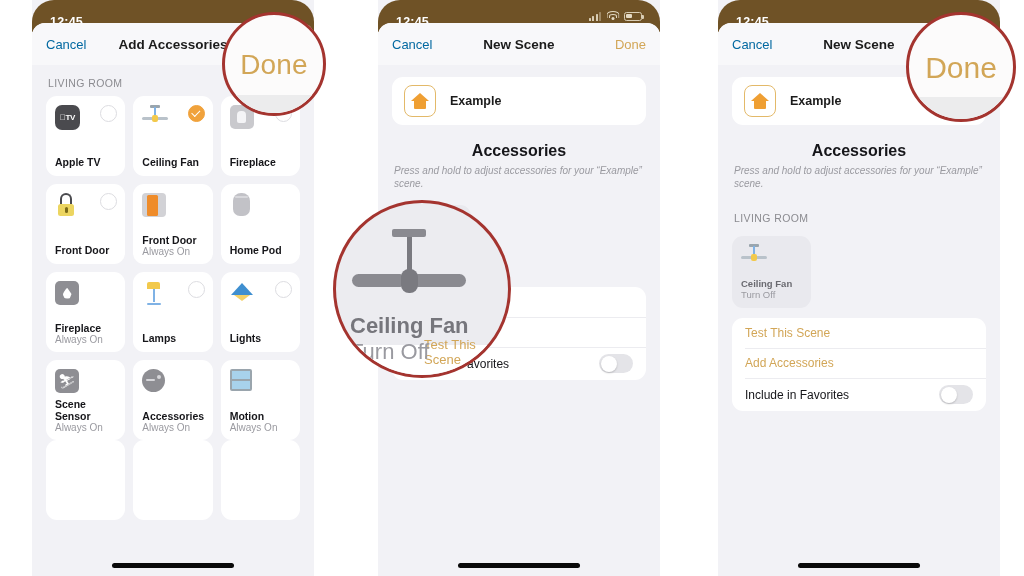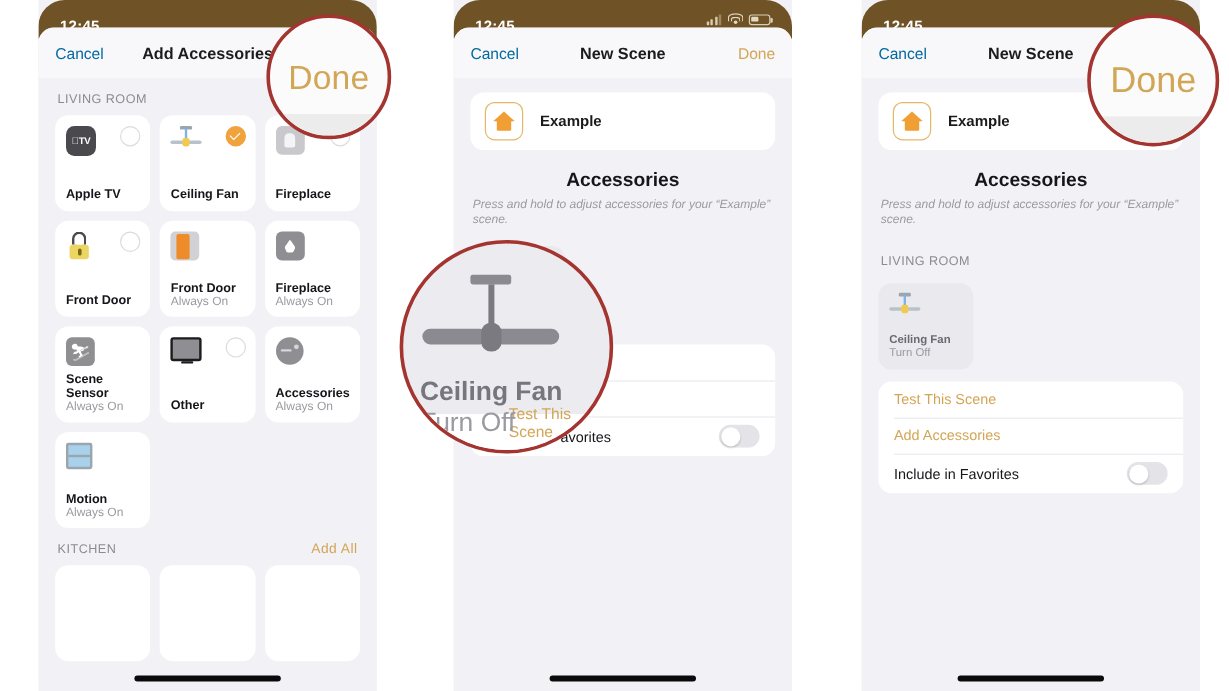--- a/index.html
+++ b/index.html
@@ -340,60 +340,88 @@
               <div class="acc-icon">
                   <div class="ic-door"></div>
                 </div>
             </div>
             <div class="acc-name">
               <div class="t1">Front Door</div>
               <div class="t2">Always On</div>
             </div>
           </div>
 
+          <div class="acc">
+            <div class="acc-top">
+              <div class="acc-icon">
+                  <div class="ic-homepod"></div>
+                </div>
+            </div>
+            <div class="acc-name">
+              <div class="t1">Home Pod</div>
+            </div>
+          </div>
 
           <div class="acc two-line">
             <div class="acc-top">
               <div class="acc-icon">
                   <div class="ic-humidity">
                     <b></b>
                   </div>
                 </div>
             </div>
             <div class="acc-name">
               <div class="t1">Fireplace</div>
               <div class="t2">Always On</div>
             </div>
           </div>
 
-
+          <div class="acc">
+            <div class="acc-top">
+              <div class="acc-icon">
+                  <div class="ic-lamp">
+                    <i class="shade"></i>
+                    <i class="pole"></i>
+                    <i class="base"></i>
+                  </div>
+                </div>
+              <div class="acc-check"></div>
+            </div>
+            <div class="acc-name">
+              <div class="t1">Lamps</div>
+            </div>
+          </div>
+
+          <div class="acc">
+            <div class="acc-top">
+              <div class="acc-icon">
+                  <div class="ic-light">
+                    <i class="cone"></i>
+                    <i class="cone2"></i>
+                  </div>
+                </div>
+              <div class="acc-check"></div>
+            </div>
+            <div class="acc-name">
+              <div class="t1">Lights</div>
+            </div>
+          </div>
 
           <div class="acc two-line">
             <div class="acc-top">
               <div class="acc-icon">
                   <div class="ic-motion">⛷</div>
                 </div>
             </div>
             <div class="acc-name">
               <div class="t1">Scene Sensor</div>
               <div class="t2">Always On</div>
             </div>
           </div>
 
-          <div class="acc">
-            <div class="acc-top">
-              <div class="acc-icon">
-                  <div class="ic-tv"></div>
-                </div>
-              <div class="acc-check"></div>
-            </div>
-            <div class="acc-name">
-              <div class="t1">Other</div>
-            </div>
-          </div>
 
           <div class="acc two-line">
             <div class="acc-top">
               <div class="acc-icon">
                   <div class="ic-temp"></div>
                 </div>
             </div>
             <div class="acc-name">
               <div class="t1">Accessories</div>
               <div class="t2">Always On</div>
@@ -406,24 +434,20 @@
                   <div class="ic-window"></div>
                 </div>
             </div>
             <div class="acc-name">
               <div class="t1">Motion</div>
               <div class="t2">Always On</div>
             </div>
           </div>
         </div>
 
-        <div class="sec-head">
-          <span>KITCHEN</span>
-          <span class="addall">Add All</span>
-        </div>
 
         <div class="grid">
           <div class="acc">
             
           </div>
           <div class="acc">
             
           </div>
           <div class="acc">
             

